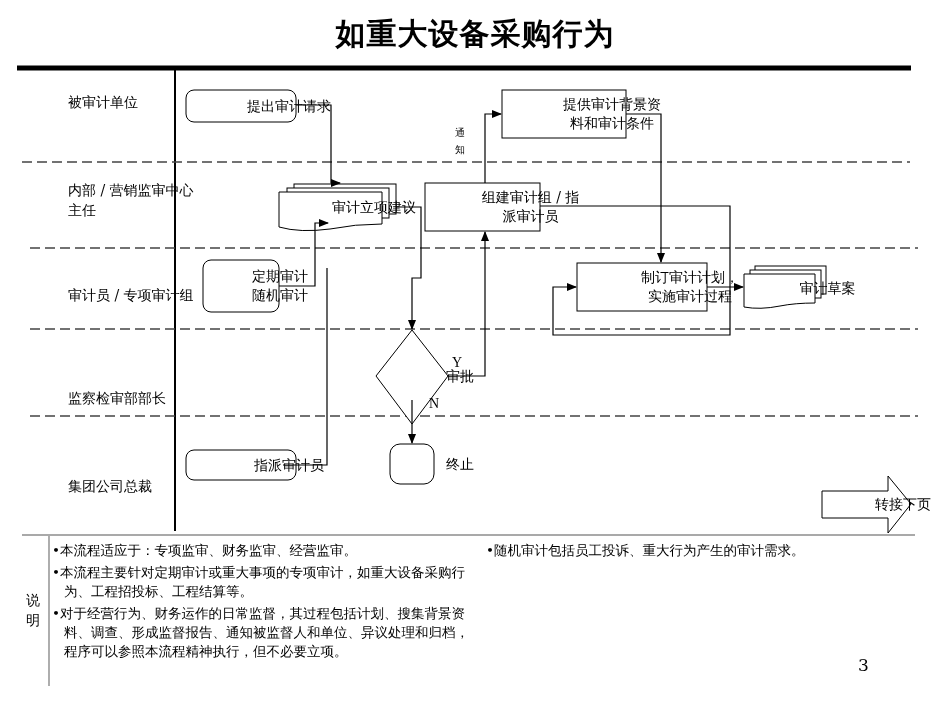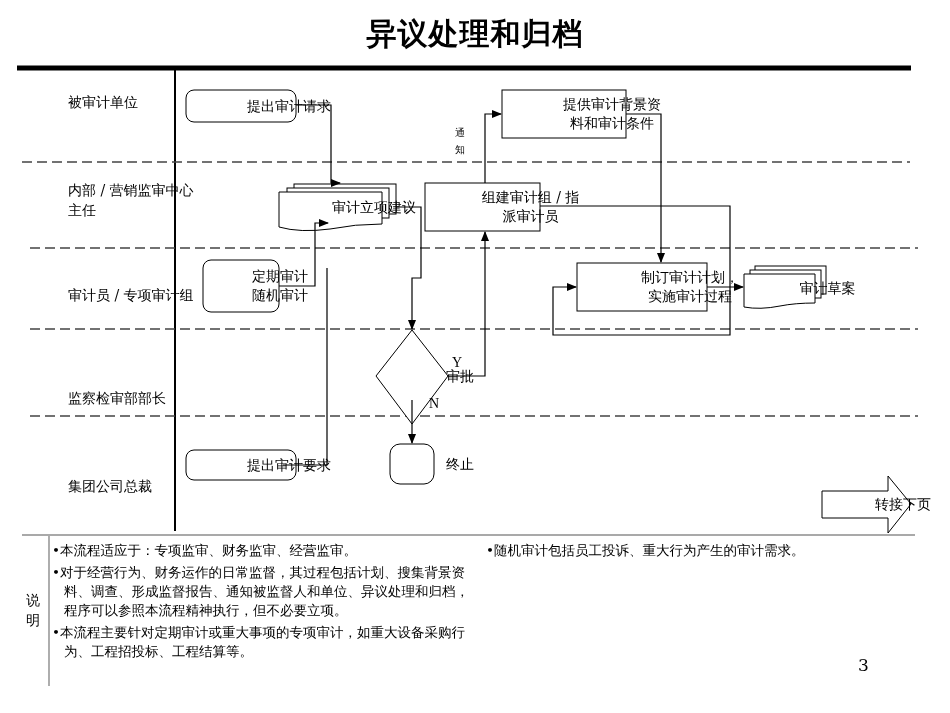--- a/index.html
+++ b/index.html
@@ -14,21 +14,21 @@
   .note-side { position:absolute; left:26px; top:590px; font-size:14px; line-height:20px; width:16px; }
   .notes { position:absolute; left:52px; top:541px; width:430px; font-size:13.5px; line-height:19px; }
   .notes p { margin:0 0 3px 0; padding-left:12px; text-indent:-12px; }
   .note-right { position:absolute; left:486px; top:541px; font-size:13.5px; line-height:19px; }
   .page-num { position:absolute; left:858px; top:655px; font-size:17px; }
   .small-label { position:absolute; font-size:10px; }
 </style>
 </head>
 <body>
 
-<div class="title">异议处理和归档</div>
+<div class="title">如重大设备采购行为</div>
 
 <svg id="flow" width="950" height="713">
   <defs>
     <marker id="arr" markerWidth="10" markerHeight="10" refX="9" refY="5" orient="auto" markerUnits="userSpaceOnUse">
       <path d="M0,1 L10,5 L0,9 Z" fill="#000"></path>
     </marker>
   </defs>
 
   <line x1="17" y1="68" x2="911" y2="68" stroke="#000" stroke-width="5"></line>
 
@@ -97,27 +97,27 @@
 <div class="node" style="left:186px;top:90px;width:110px;height:32px;">提出审计请求</div>
 <div class="node" style="left:504px;top:92px;width:120px;height:44px;padding:0 6px;">提供审计背景资料和审计条件</div>
 <div class="node" style="left:279px;top:192px;width:94px;height:30px;">审计立项建议</div>
 <div class="node" style="left:427px;top:185px;width:111px;height:44px;padding:0 4px;">组建审计组 / 指派审计员</div>
 <div class="node" style="left:203px;top:260px;width:58px;height:52px;white-space:pre-line;">定期审计
 随机审计</div>
 <div class="node" style="left:579px;top:265px;width:126px;height:44px;padding:0 10px;">制订审计计划，实施审计过程</div>
 <div class="node" style="left:744px;top:275px;width:71px;height:26px;">审计草案</div>
 <div class="node" style="left:398px;top:356px;width:28px;height:40px;">审批</div>
 <div class="node" style="left:390px;top:444px;width:44px;height:40px;">终止</div>
-<div class="node" style="left:186px;top:450px;width:110px;height:30px;">提出审计要求</div>
+<div class="node" style="left:186px;top:450px;width:110px;height:30px;">指派审计员</div>
 <div class="node" style="left:822px;top:491px;width:66px;height:27px;">转接下页</div>
 
 <div class="small-label" style="left:455px;top:124px;width:14px;line-height:17px;">通知</div>
 <div class="small-label" style="left:452px;top:355px;font-family:'Liberation Serif',serif;font-size:14px;">Y</div>
 <div class="small-label" style="left:429px;top:396px;font-family:'Liberation Serif',serif;font-size:14px;">N</div>
 
 <div class="note-side">说明</div>
 <div class="notes">
   <p>•本流程适应于：专项监审、财务监审、经营监审。</p>
+  <p>•本流程主要针对定期审计或重大事项的专项审计，如重大设备采购行为、工程招投标、工程结算等。</p>
   <p>•对于经营行为、财务运作的日常监督，其过程包括计划、搜集背景资料、调查、形成监督报告、通知被监督人和单位、异议处理和归档，程序可以参照本流程精神执行，但不必要立项。</p>
-  <p>•本流程主要针对定期审计或重大事项的专项审计，如重大设备采购行为、工程招投标、工程结算等。</p>
 </div>
 <div class="note-right">•随机审计包括员工投诉、重大行为产生的审计需求。</div>
 <div class="page-num">3</div>
 
 </body></html>

